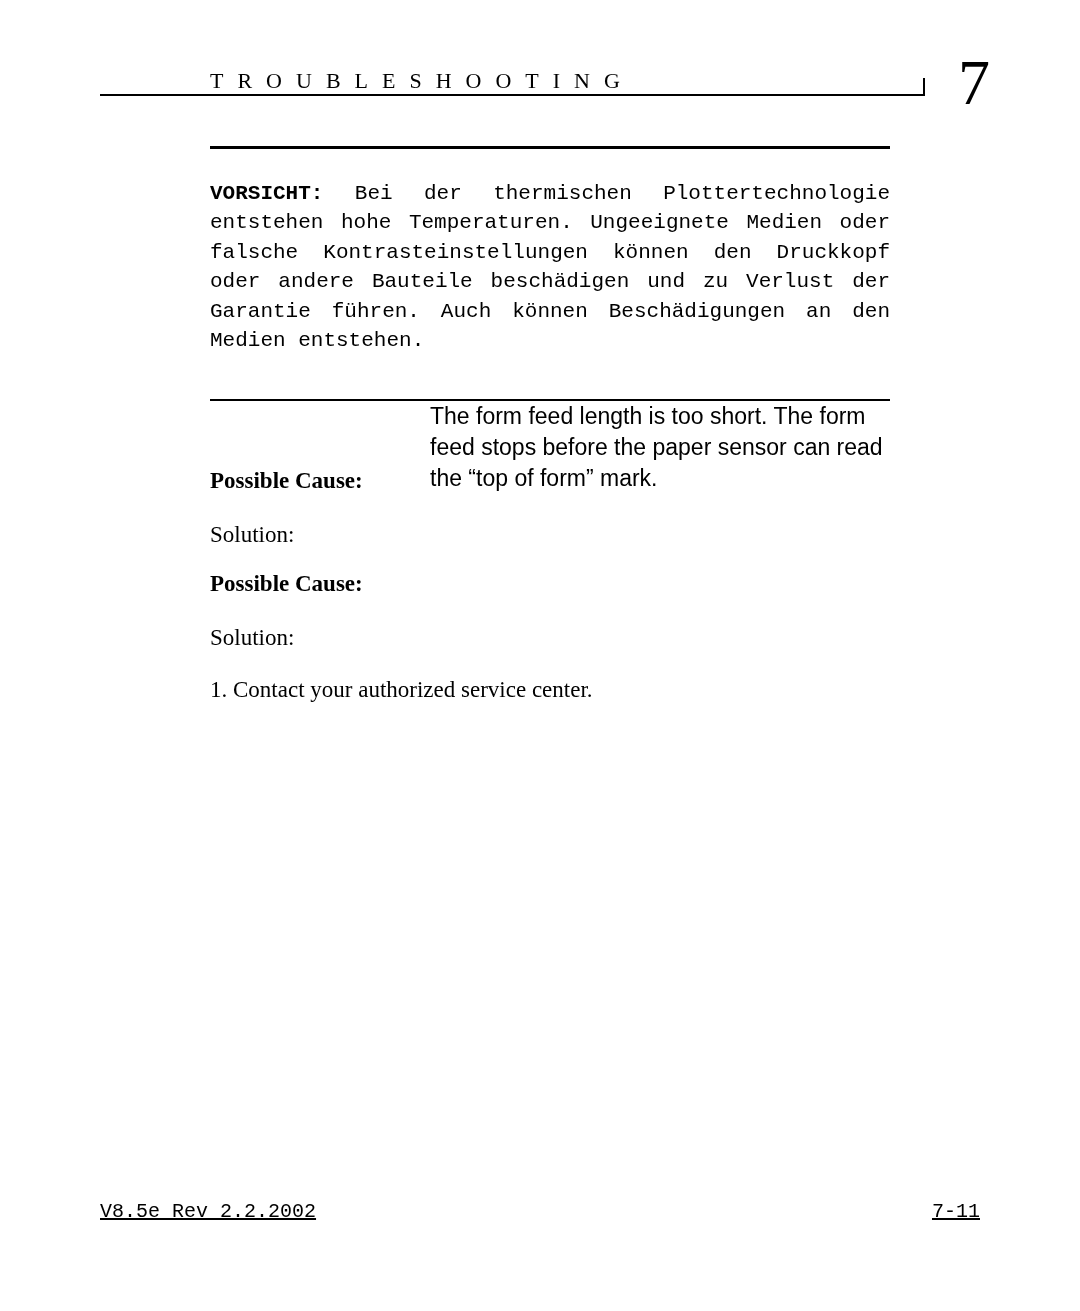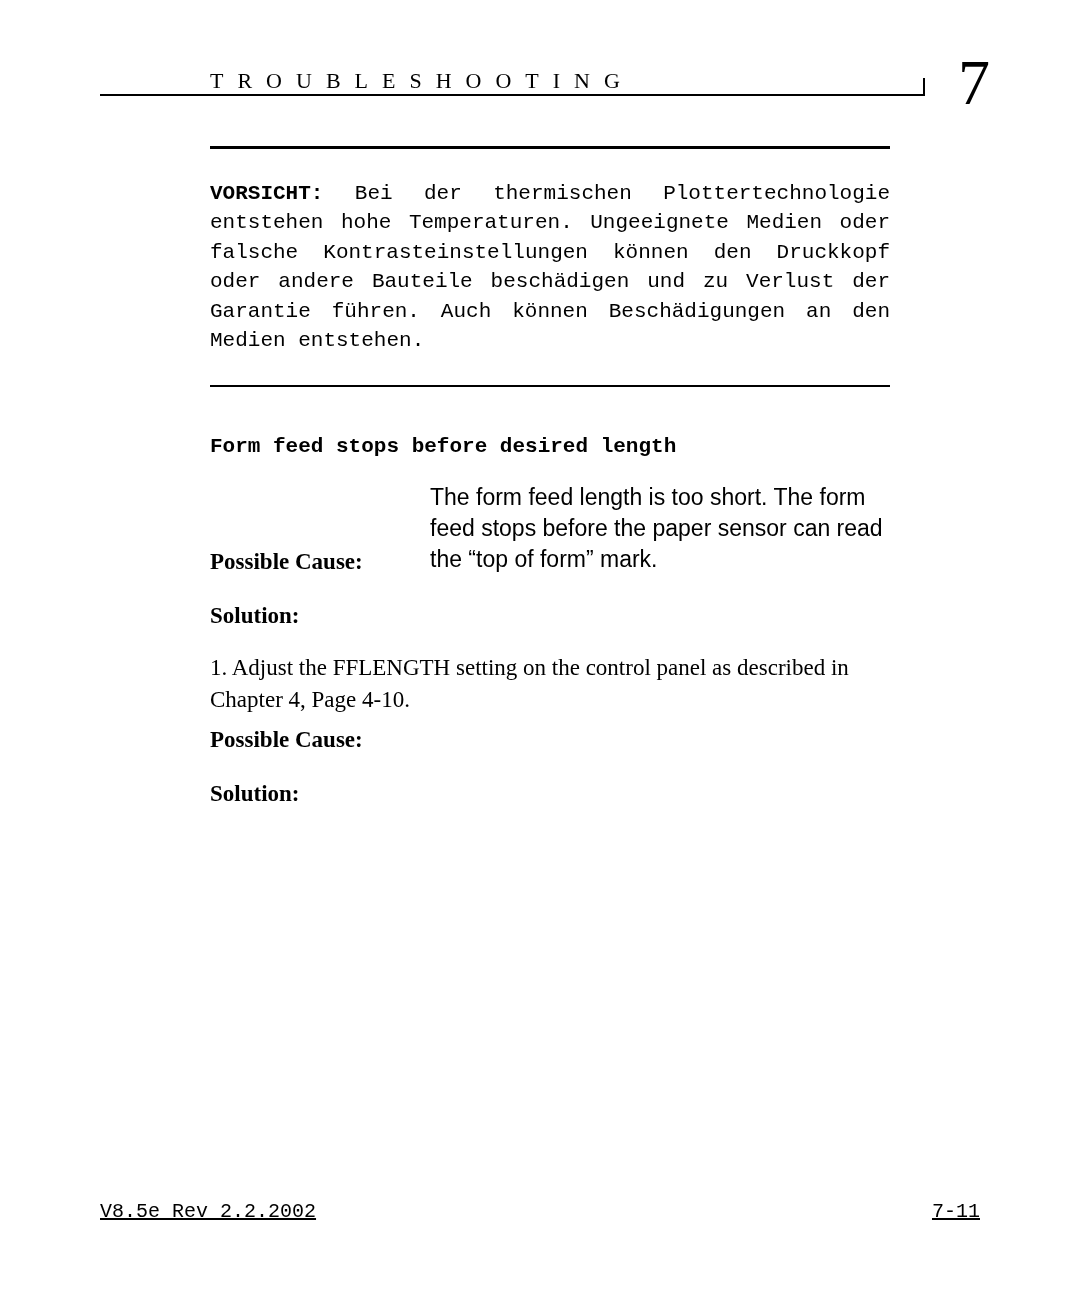--- a/index.html
+++ b/index.html
@@ -85,21 +85,21 @@
   .mono-heading {
     font-family: "Courier New", Courier, monospace;
     font-size: 21px;
     font-weight: 700;
     margin-top: 48px;
     margin-bottom: 24px;
   }
 
   .warning-box {
     margin-top: 30px;
-    margin-bottom: 30px;
+    margin-bottom: 44px;
   }
   .warning-text {
     text-align: justify;
     -webkit-hyphens: none;
     hyphens: none;
   }
 
   .row {
     display: flex;
     align-items: flex-end;
@@ -113,21 +113,21 @@
   }
   .row-value {
     flex: 1 1 auto;
     font-family: Liberation Sans, sans-serif;
     font-size: 23px;
     line-height: 1.35;
   }
   .sub-label {
     font-family: "Times New Roman", Times, serif;
     font-size: 23px;
-    font-weight: 700;
+    font-weight: 400;
     margin-top: 20px;
   }
   .body-text {
     font-family: "Times New Roman", Times, serif;
     font-size: 23px;
     line-height: 1.35;
     margin-top: 0;
     margin-bottom: 12px;
   }
 
@@ -156,31 +156,30 @@
     <div class="header-number">7</div>
   </div>
 
   <div class="content">
     <hr class="hr-thick">
     <div class="warning-box">
       <p class="mono warning-text"><span class="monobold">VORSICHT:</span><span> Bei der thermischen Plottertechnologie entstehen hohe Temperaturen. Ungeeignete Medien oder falsche Kontrasteinstellungen können den Druckkopf oder andere Bauteile beschädigen und zu Verlust der Garantie führen. Auch können Beschädigungen an den Medien  entstehen.</span></p>
     </div>
     <hr class="hr-thin">
 
-    <p class="mono-heading">Form feed stops before desired length</p>
     <div class="row">
       <div class="row-label">Possible Cause:</div>
       <div class="row-value">The form feed length is too short. The form feed stops before the paper sensor can read the “top of form” mark.</div>
     </div>
     <p class="sub-label">Solution:</p>
-    <p class="body-text">1.  Adjust the FFLENGTH setting on the control panel as described in Chapter 4, Page 4-10.</p>
 
     <div class="row">
       <div class="row-label">Possible Cause:</div>
     </div>
     <p class="sub-label">Solution:</p>
+    <p class="body-text">1.  Contact your authorized service center.</p>
   </div>
 </div>
 
 <div class="footer">
   <span>V8.5e Rev 2.2.2002</span>
   <span>7-11</span>
 </div>
 
 </body></html>

